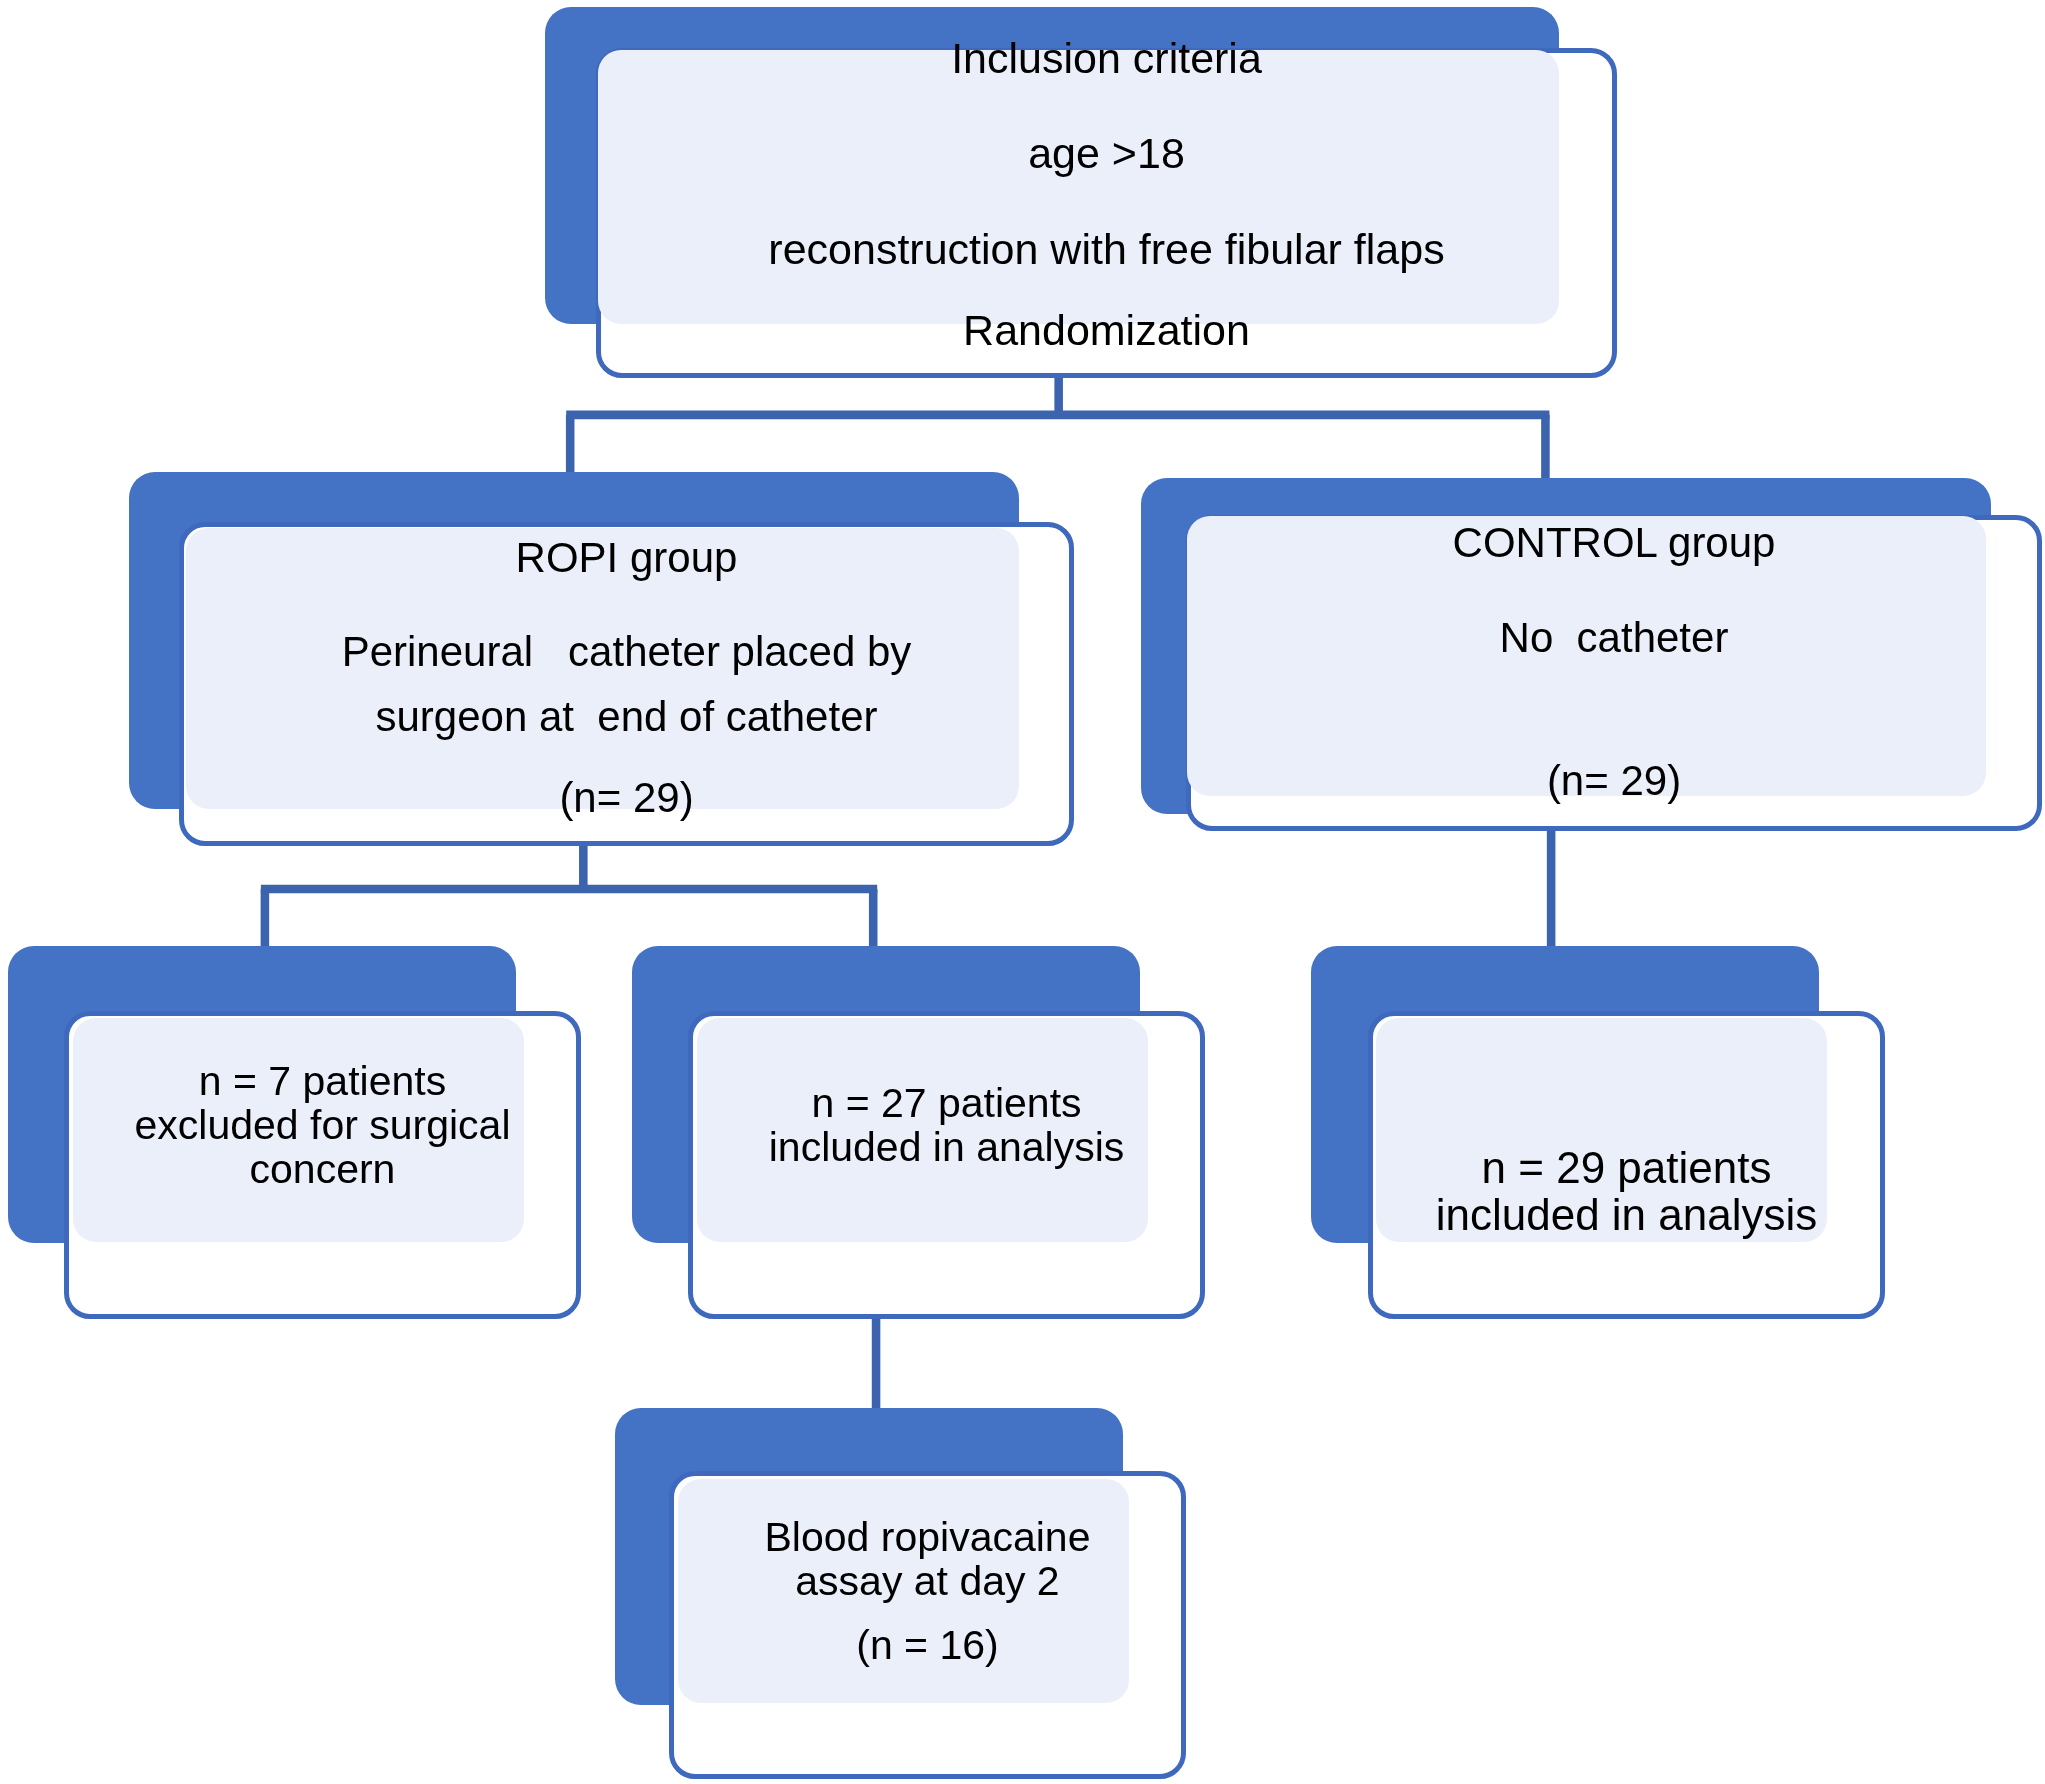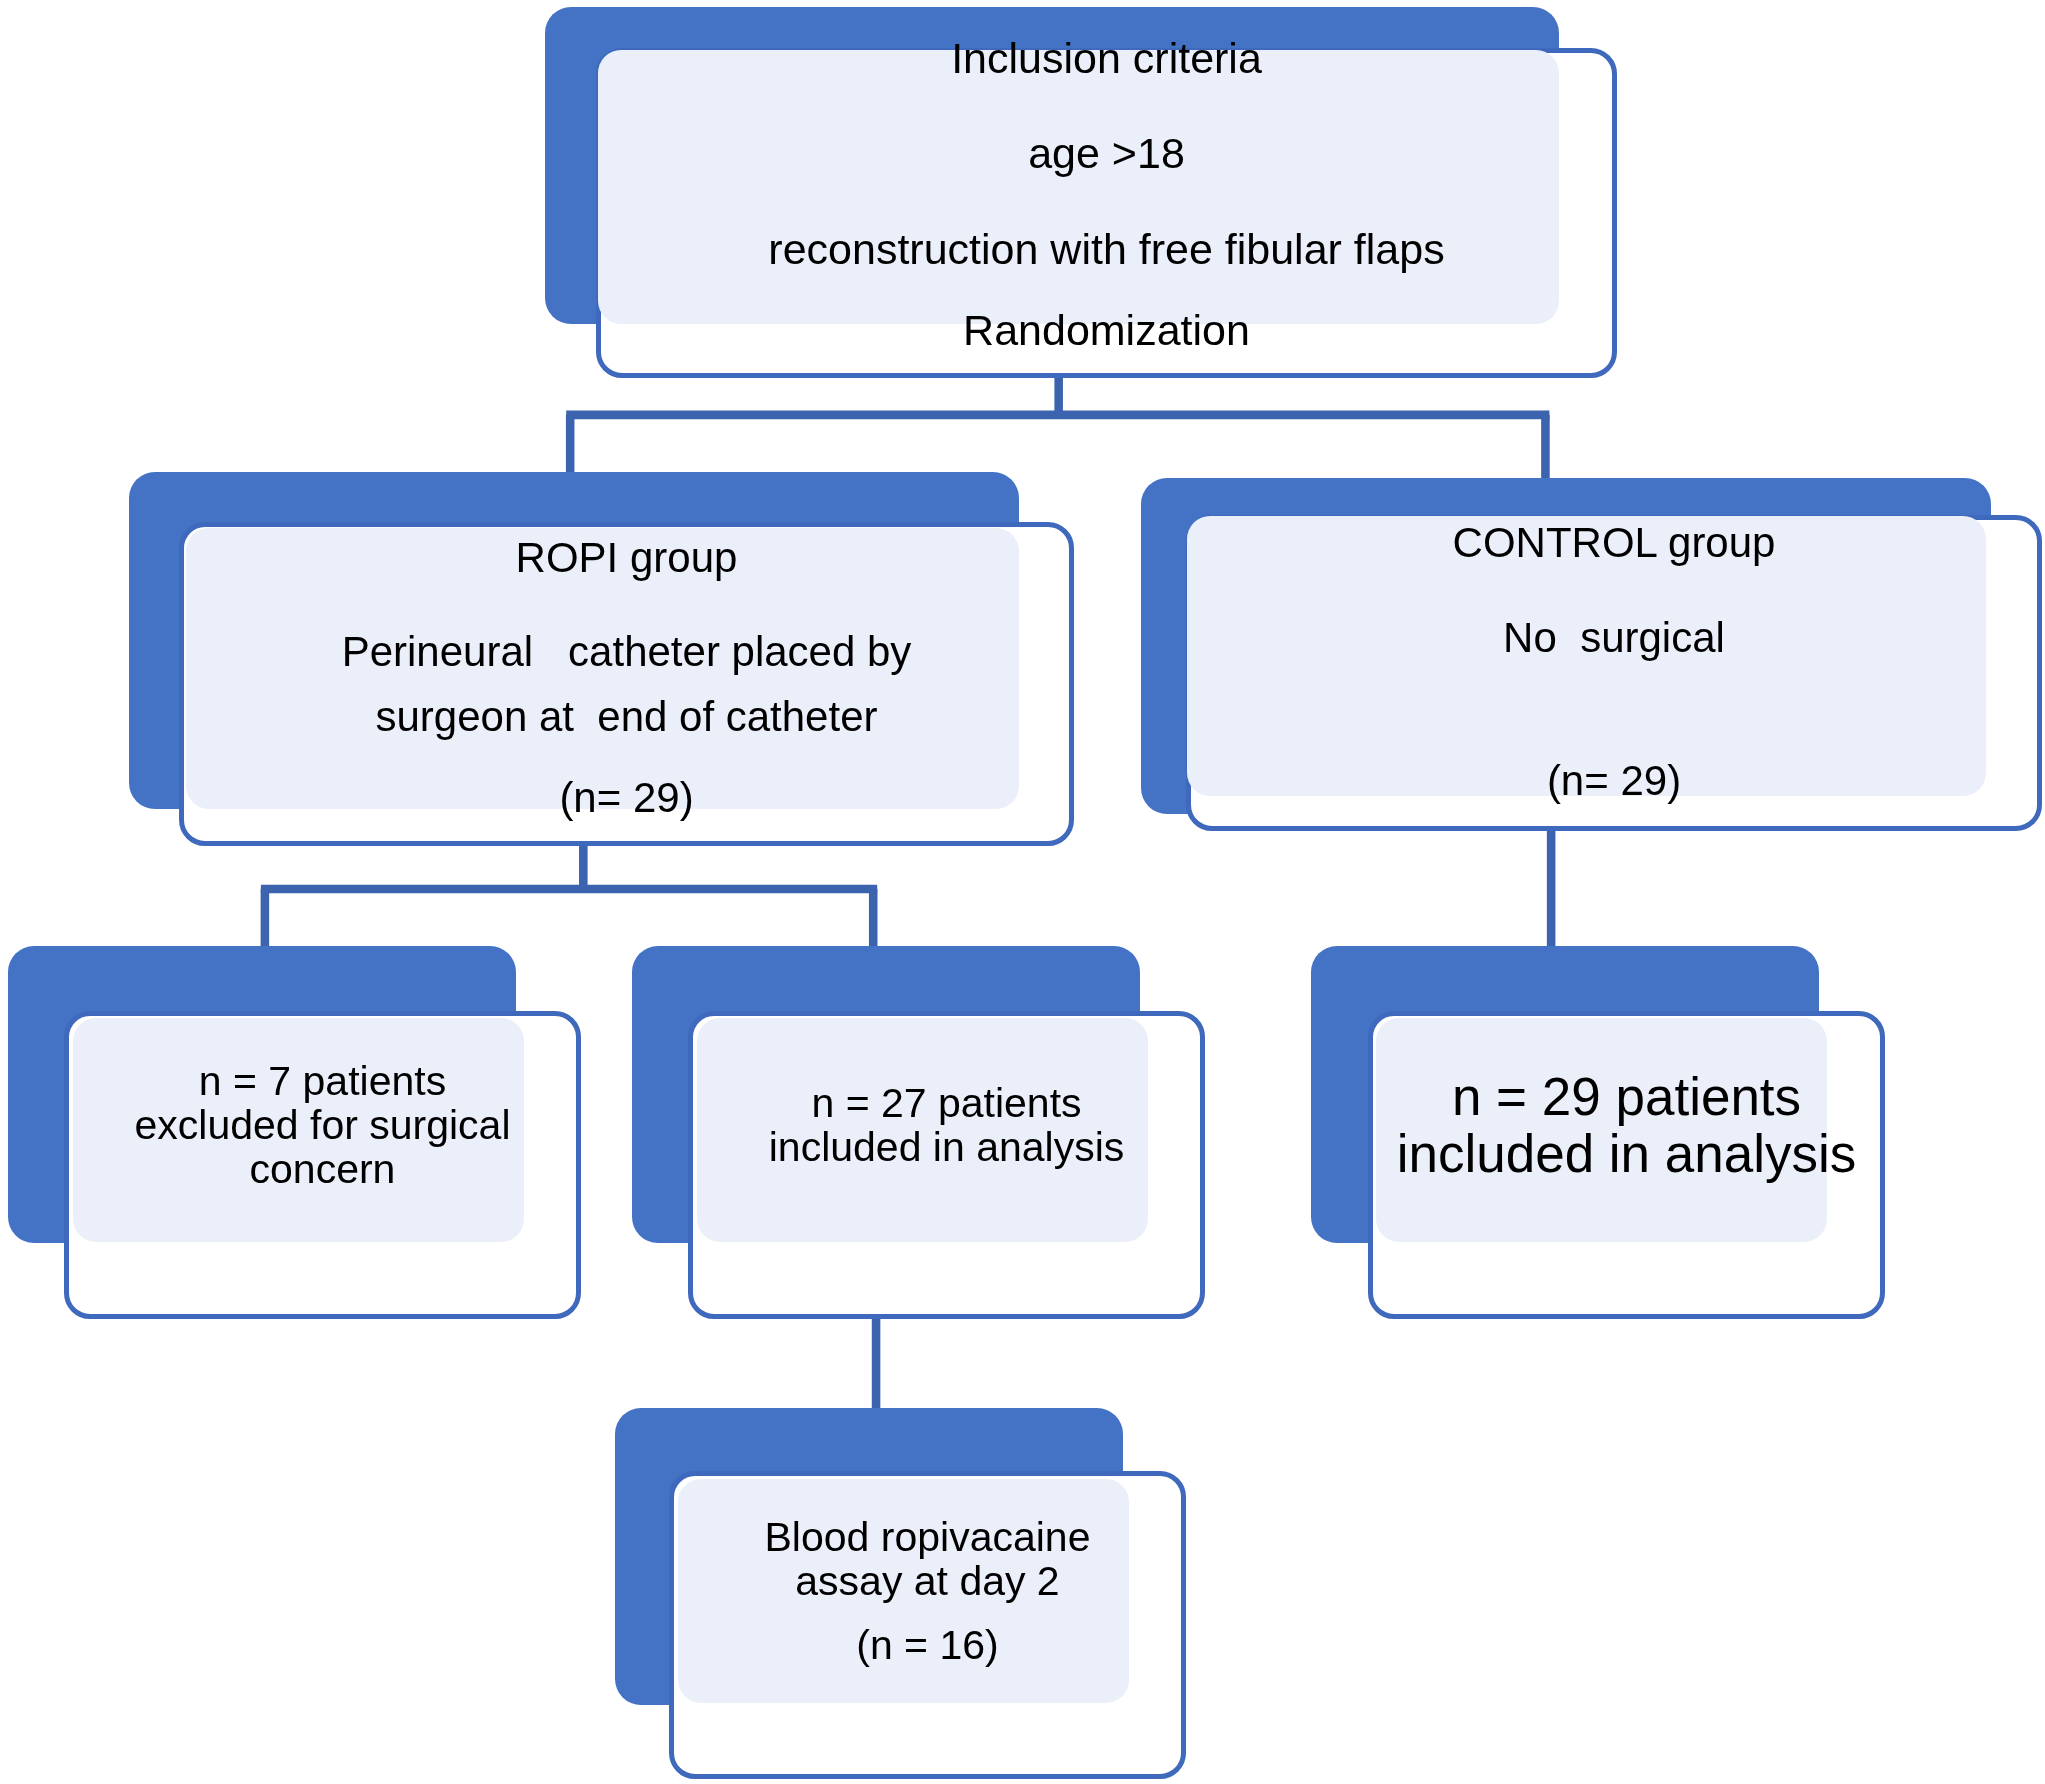--- a/index.html
+++ b/index.html
@@ -85,21 +85,21 @@
     </div>
   </div>
 
   <div class="node" style="left:0;top:0;width:2046px;height:856px;">
     <div class="plate-blue" style="left:1141px;top:478px;width:850px;height:336px;"></div>
     <div class="card-white" style="left:1186px;top:515px;width:856px;height:316px;"></div>
     <div class="plate-light" style="left:1187px;top:516px;width:799px;height:280px;"></div>
     <div class="txt" style="left:1186px;top:502px;width:856px;height:320px;font-size:42px;">
       <span class="ln">CONTROL group</span>
       <span class="gap-lg"></span>
-      <span class="ln">No  surgical</span>
+      <span class="ln">No  catheter</span>
       <span class="gap-lg"></span>
       <span class="gap-lg"></span>
       <span class="ln">(n= 29)</span>
     </div>
   </div>
 
   <div class="node" style="left:0;top:0;width:685px;height:1284px;">
     <div class="plate-blue" style="left:8px;top:946px;width:508px;height:297px;"></div>
     <div class="card-white" style="left:64px;top:1011px;width:517px;height:308px;"></div>
     <div class="plate-light" style="left:73px;top:1018px;width:451px;height:224px;"></div>
@@ -117,21 +117,21 @@
     <div class="txt" style="left:688px;top:1011px;width:517px;height:228px;font-size:41px;">
       <span class="ln">n = 27 patients</span>
       <span class="ln">included in analysis</span>
     </div>
   </div>
 
   <div class="node" style="left:0;top:0;width:2046px;height:1341px;">
     <div class="plate-blue" style="left:1311px;top:946px;width:508px;height:297px;"></div>
     <div class="card-white" style="left:1368px;top:1011px;width:517px;height:308px;"></div>
     <div class="plate-light" style="left:1376px;top:1018px;width:451px;height:224px;"></div>
-    <div class="txt" style="left:1368px;top:1011px;width:517px;height:228px;font-size:53px;">
+    <div class="txt" style="left:1368px;top:1011px;width:517px;height:228px;font-size:44px;justify-content:flex-end;">
       <span class="ln">n = 29 patients</span>
       <span class="ln">included in analysis</span>
     </div>
   </div>
 
   <div class="node" style="left:0;top:0;width:1312px;height:1785px;">
     <div class="plate-blue" style="left:615px;top:1408px;width:508px;height:297px;"></div>
     <div class="card-white" style="left:669px;top:1471px;width:517px;height:308px;"></div>
     <div class="plate-light" style="left:678px;top:1479px;width:451px;height:224px;"></div>
     <div class="txt" style="left:669px;top:1471px;width:517px;height:240px;font-size:41px;">

